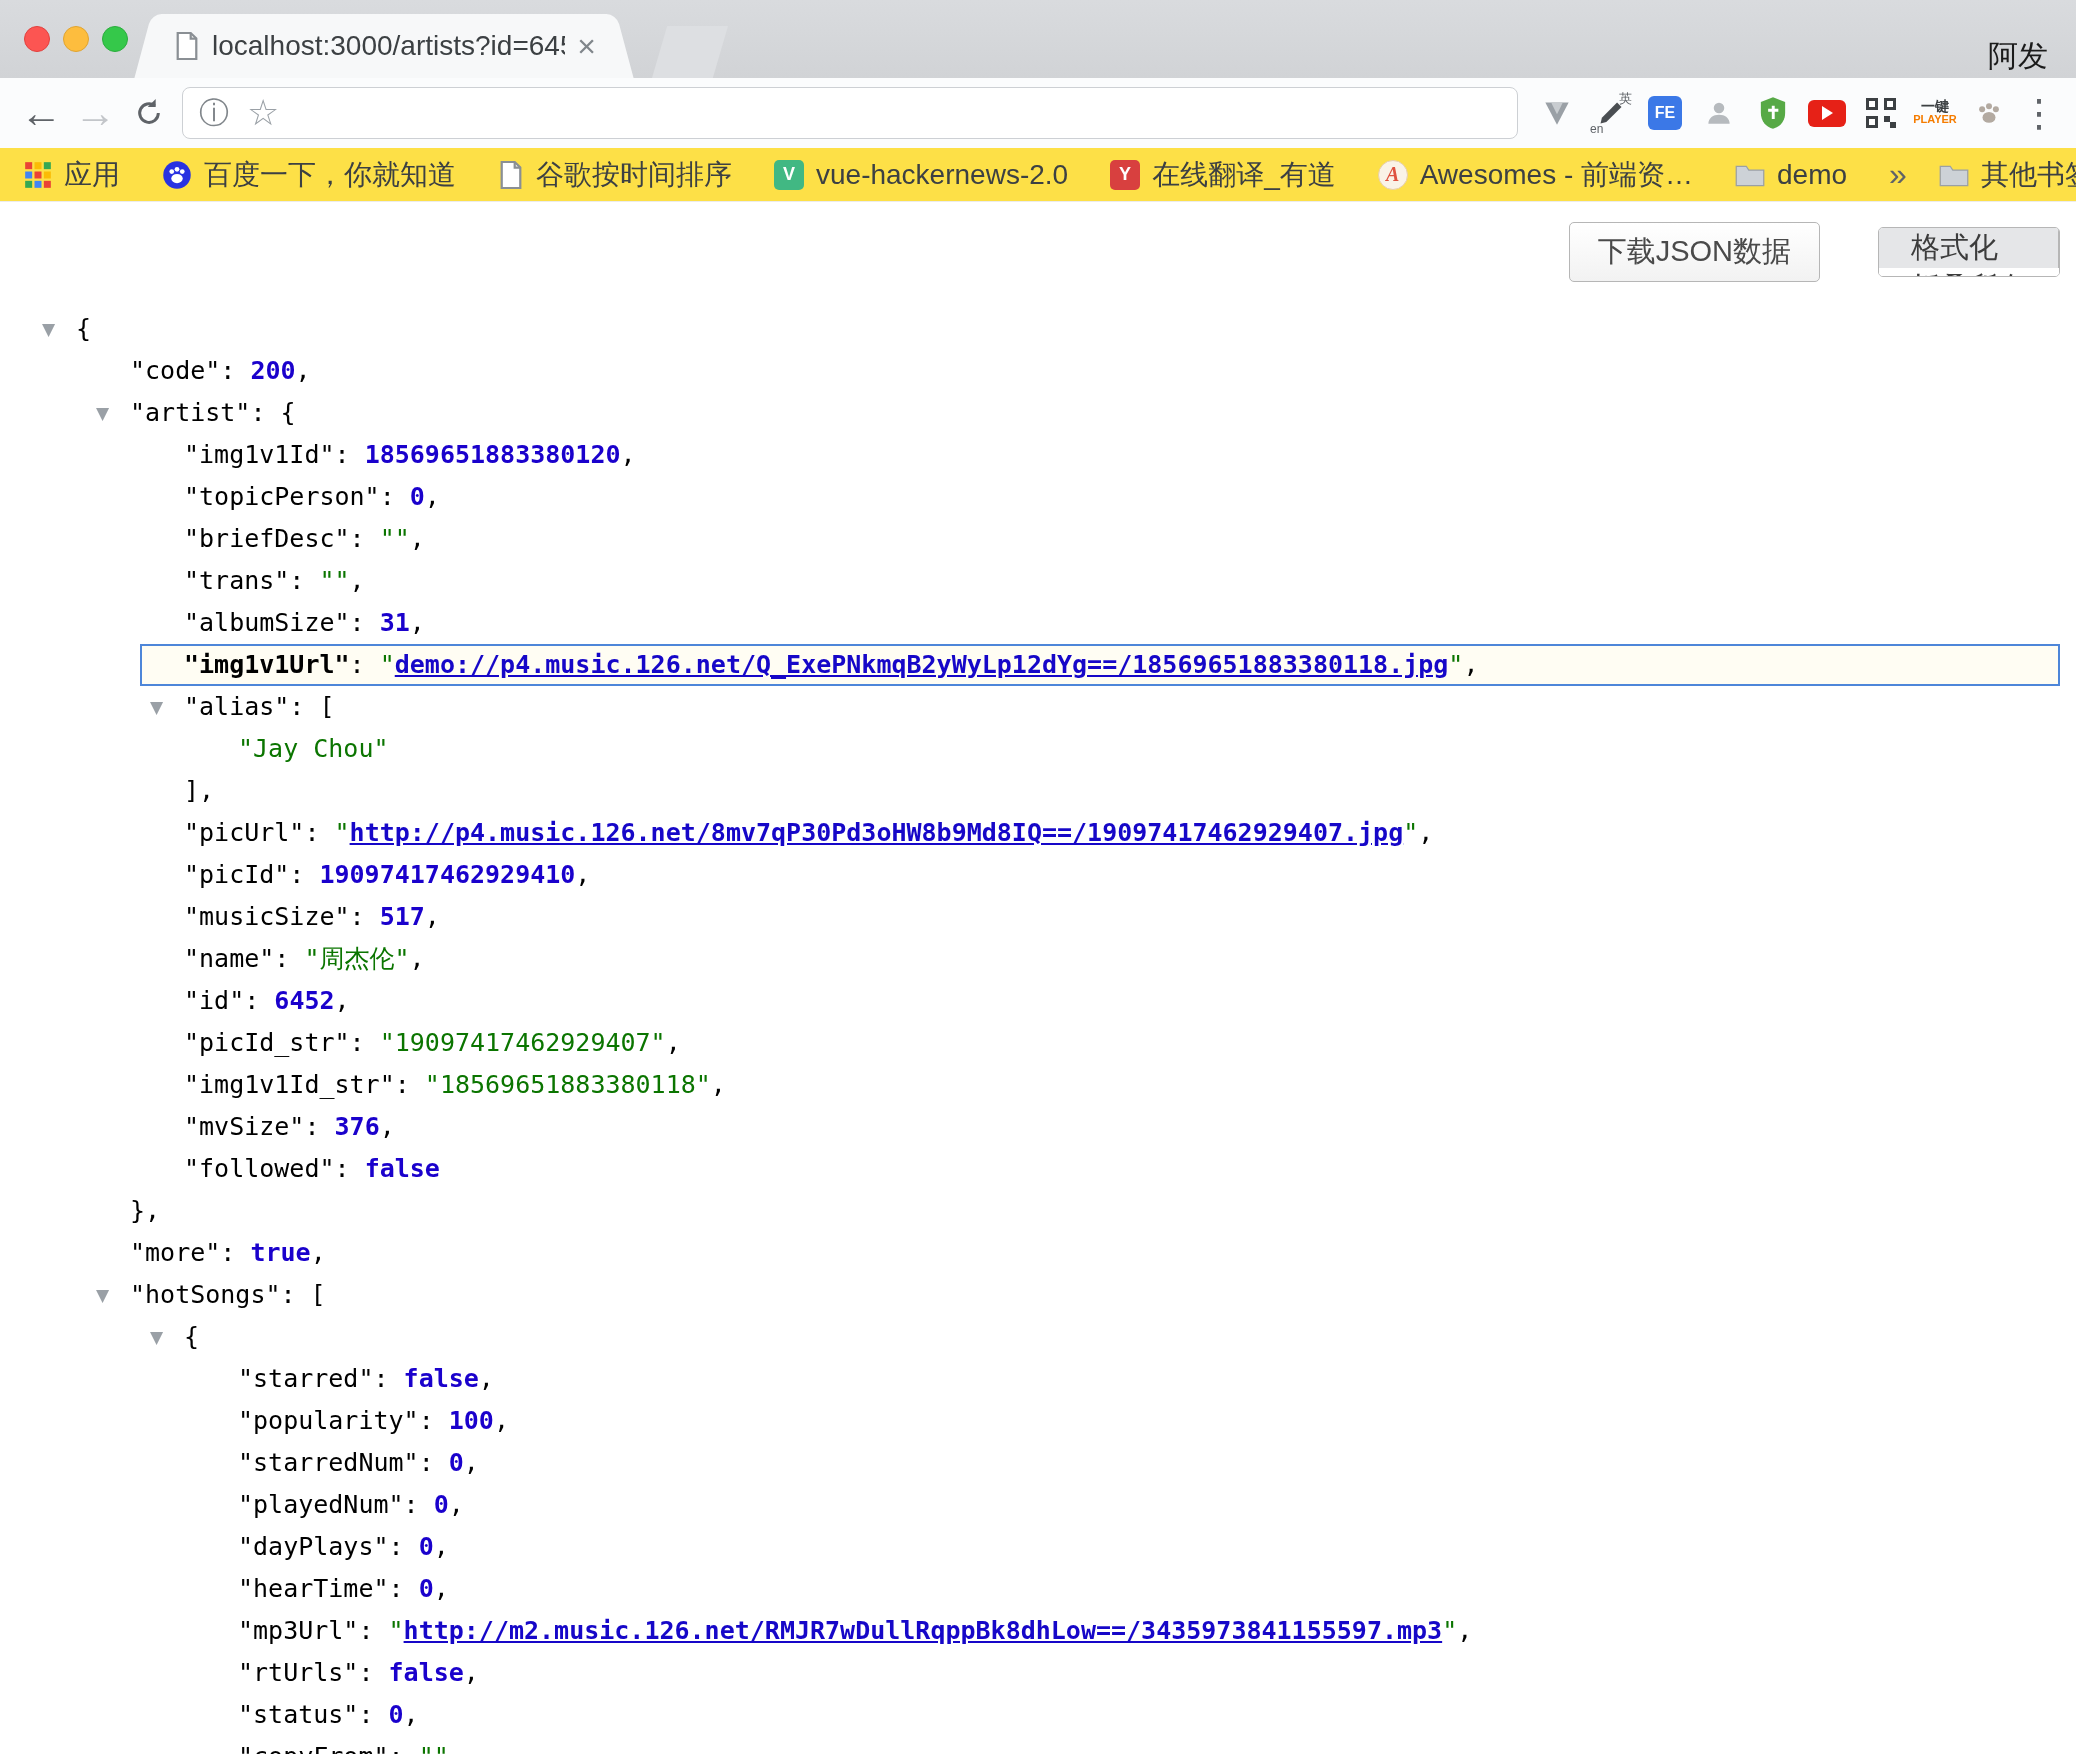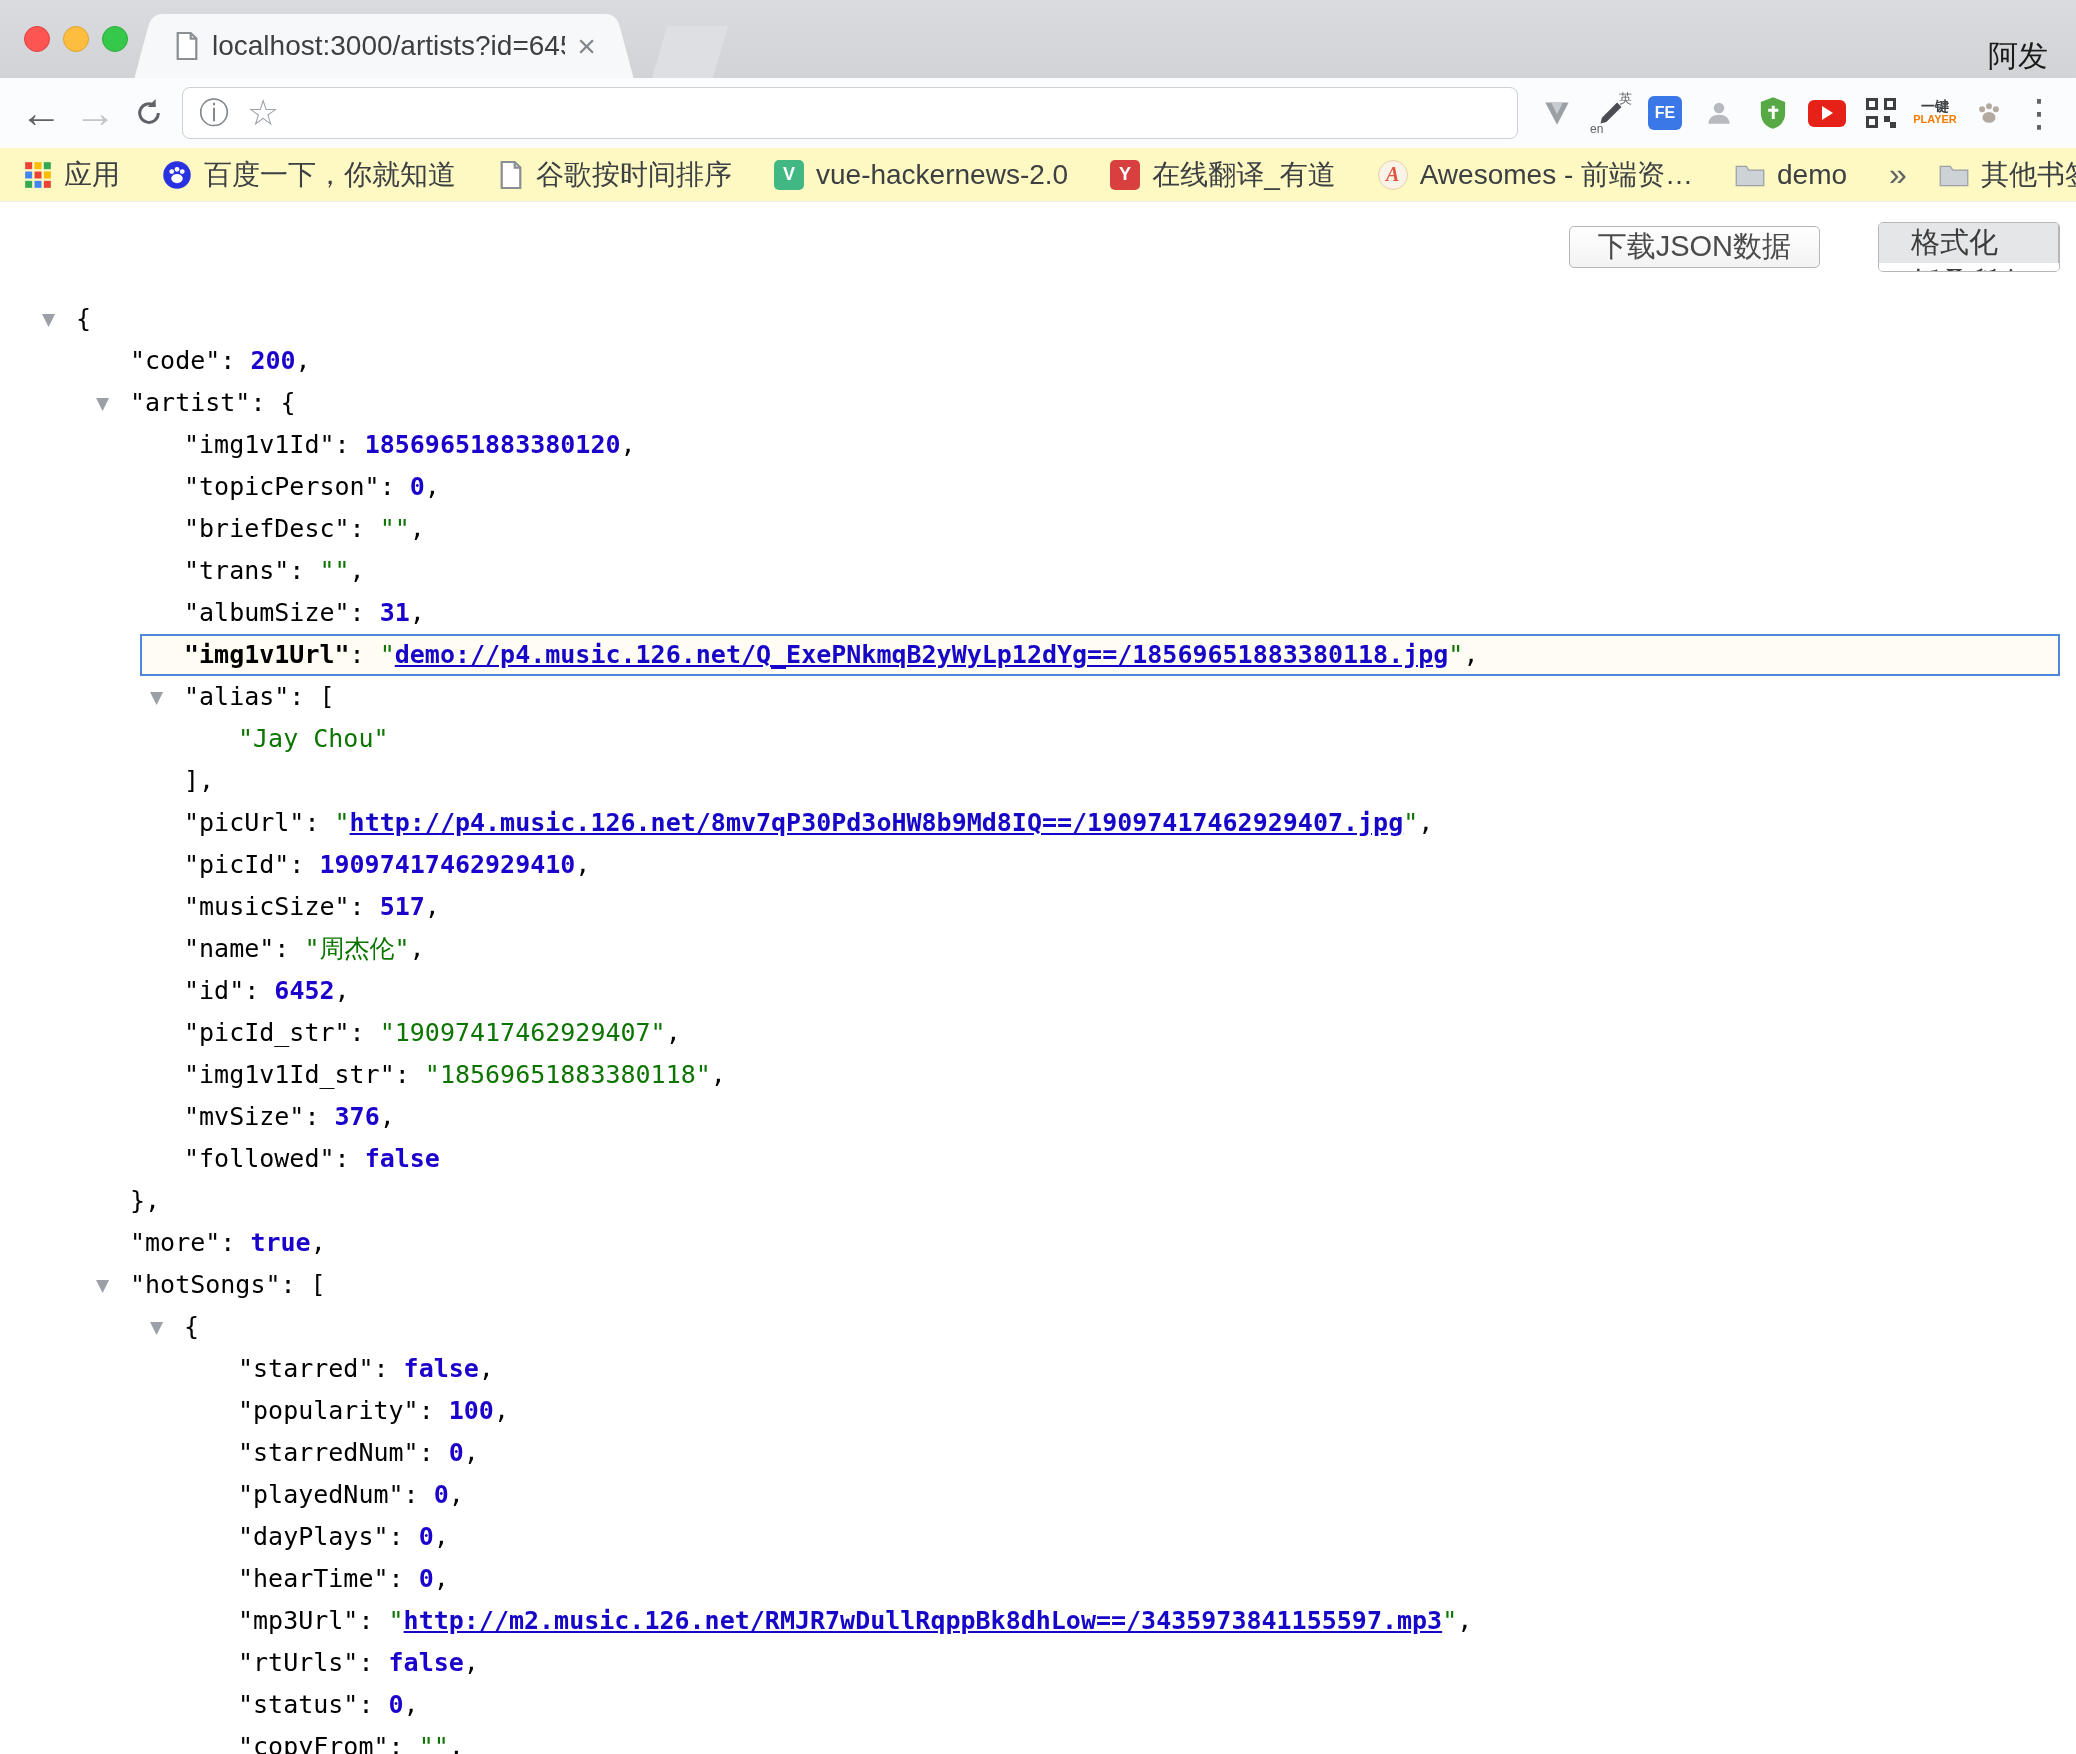--- a/index.html
+++ b/index.html
@@ -43,37 +43,37 @@
        font-size:16px;display:flex;align-items:center;justify-content:center;}
   .yt-badge{width:38px;height:27px;border-radius:6px;background:#e62117;display:flex;align-items:center;justify-content:center;}
   .yt-badge .tri{width:0;height:0;border-left:11px solid #fff;border-top:7px solid transparent;border-bottom:7px solid transparent;}
   .mini-top{font-size:14px;color:#3c4043;line-height:1;font-weight:bold;}
   .mini-orange{font-size:11px;font-weight:bold;color:#f57c00;line-height:1.2;}
   .pen-cny{position:absolute;top:4px;right:6px;font-size:13px;color:#5f6368;}
   .pen-en{position:absolute;bottom:4px;left:6px;font-size:12px;color:#5f6368;}
   .menu-btn{width:46px;text-align:center;font-size:38px;color:#5f6368;line-height:1;}
 
   
-  .bookmarks-bar{height:54px;background:#fef9c3;border-bottom:1px solid #ececec;display:flex;
+  .bookmarks-bar{height:54px;background:#fde047;border-bottom:1px solid #ececec;display:flex;
        align-items:center;padding:0 24px;font-size:28px;color:#3c4043;}
   .bm{display:flex;align-items:center;gap:12px;margin-right:42px;white-space:nowrap;}
   .bm:last-child{margin-right:0;}
   .bm-spacer{flex:1;}
   .overflow-chevron{font-size:32px;color:#5f6368;margin-right:32px;}
   .badge{width:30px;height:30px;border-radius:5px;display:flex;align-items:center;justify-content:center;
        color:#fff;font-weight:bold;font-size:18px;}
   .badge.vue{background:#41b883;}
   .badge.youdao{background:#d8403f;}
   .badge.awesomes{background:#faf3e7;border:1px solid #e7cfa9;color:#df5340;border-radius:50%;
        font-family:"Liberation Serif",serif;font-style:italic;font-size:20px;}
 
   
   .content{background:#fff;}
   .actions-row{display:flex;justify-content:flex-end;align-items:center;padding:20px 16px 0 0;}
-  .btn-download{height:42px;padding:4px 28px;background:linear-gradient(#ffffff,#f2f2f2);
+  .btn-download{height:60px;padding:4px 28px;background:linear-gradient(#ffffff,#f2f2f2);
        border:1px solid #b6b6b6;border-radius:5px;font-size:29px;color:#4a4a4a;
        display:flex;align-items:center;}
   .segmented{display:flex;margin-left:58px;border:1px solid #b6b6b6;border-radius:5px;overflow:hidden;height:50px;flex-direction:column;}
   .seg-btn{padding:0 32px;display:flex;align-items:center;font-size:29px;color:#3c3c3c;background:#fff;}
   .seg-btn.active{background:#e5e6e8;border-right:1px solid #b6b6b6;}
 
   
   .json-lines{margin-top:26px;font-family:"DejaVu Sans Mono","Liberation Mono",monospace;font-size:25px;}
   .json-line{height:42px;line-height:42px;white-space:nowrap;position:relative;}
   .json-line.highlighted{background:#fffdf3;box-shadow:inset 0 0 0 2px #4e86d9;}

